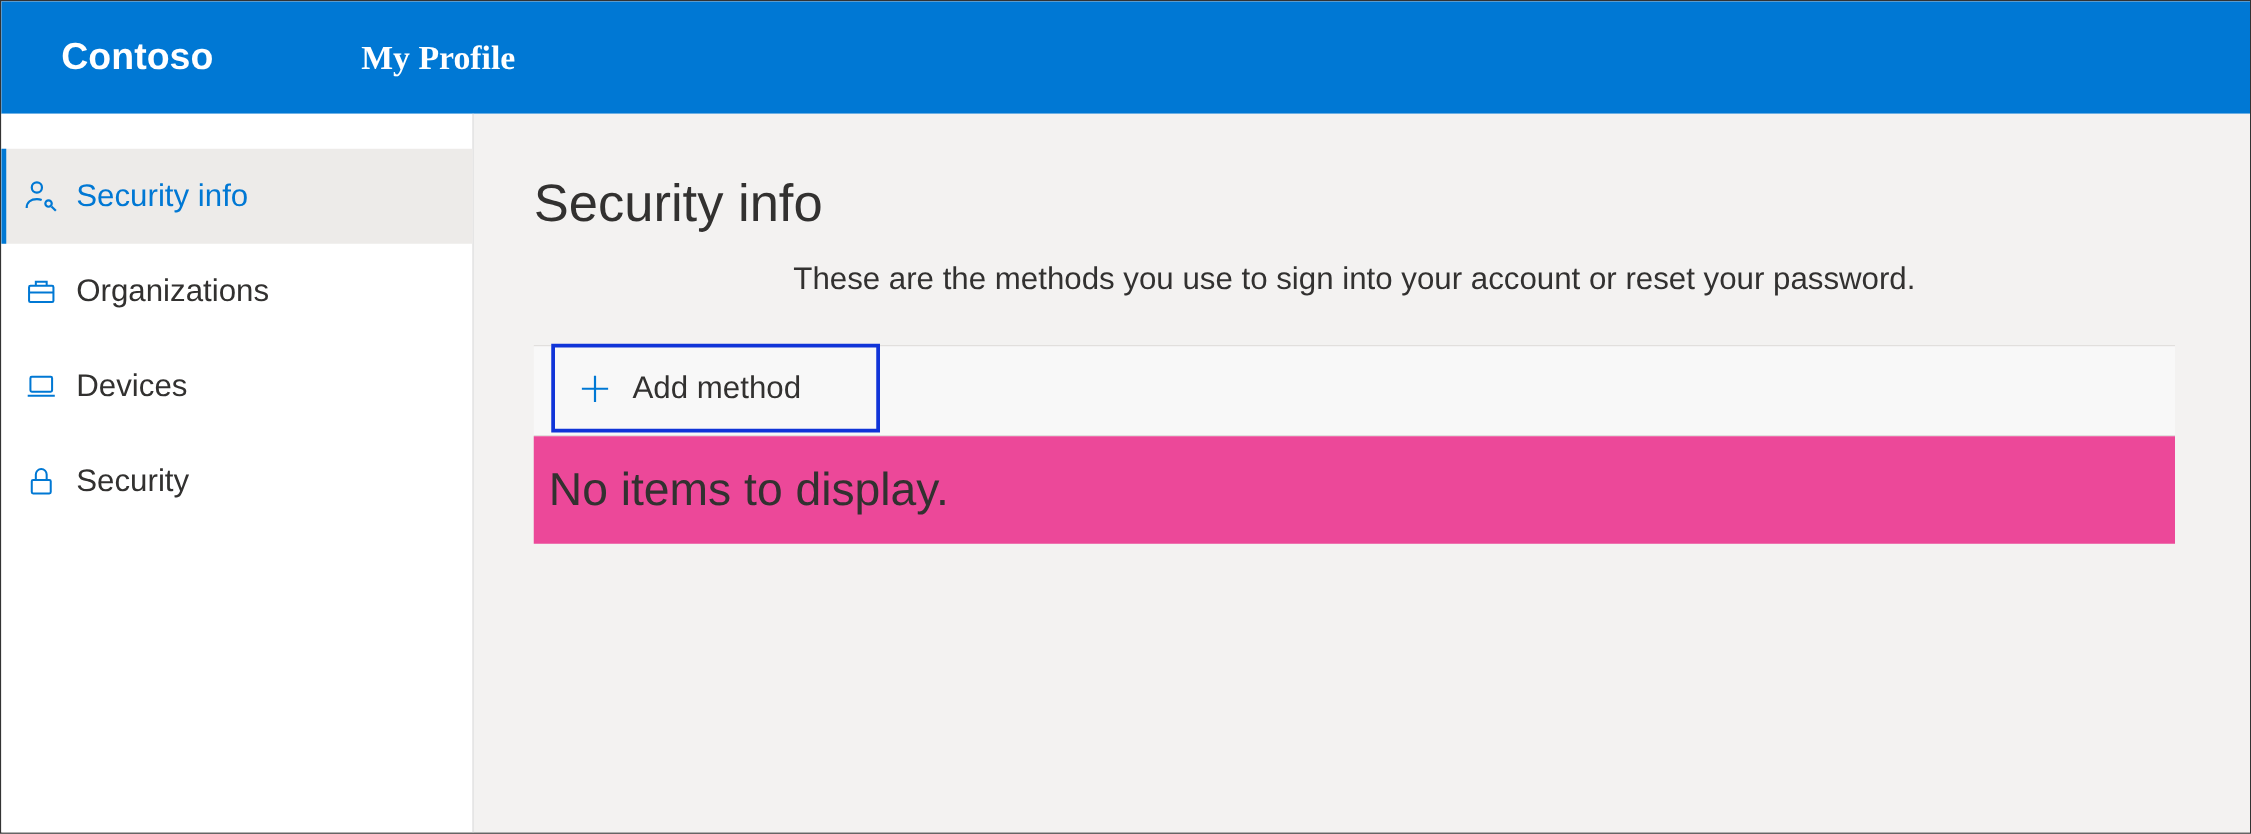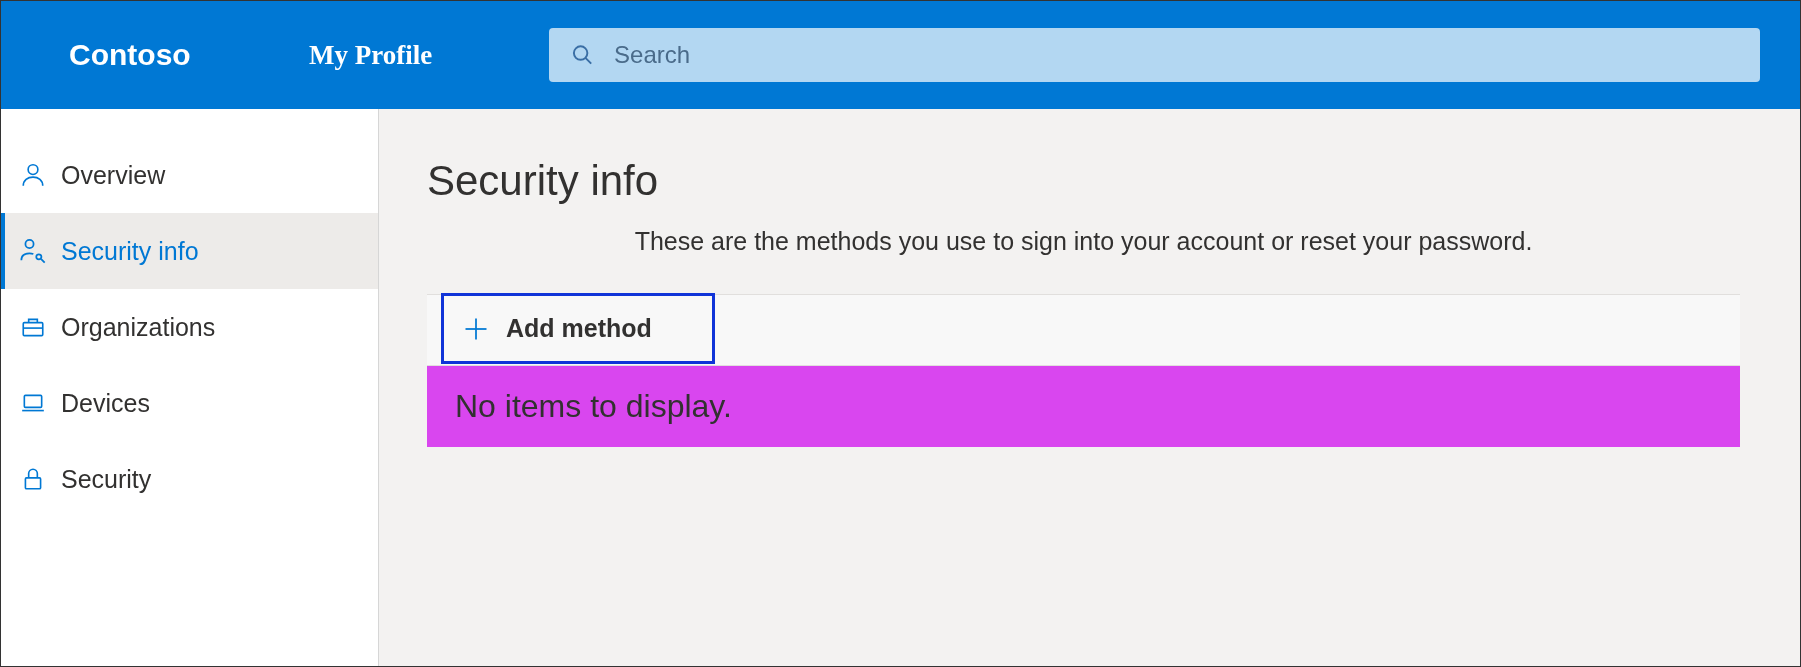--- a/index.html
+++ b/index.html
@@ -10,24 +10,24 @@
     body {
       font-family: "Segoe UI", -apple-system, BlinkMacSystemFont, sans-serif;
       width: 1801px;
       height: 667px;
       border: 1px solid #333;
       overflow: hidden;
       background: #fff;
     }
     .header {
       background: #0078d4;
-      height: 108px;
-      display: flex;
-      align-items: center;
-      padding: 0 40px 0 68px;
+      height: 90px;
+      display: flex;
+      align-items: center;
+      padding: 0 40px 0 48px;
       color: #fff;
     }
     .brand {
       font-size: 30px;
       font-weight: 700;
       width: 240px;
     }
     .app-name {
       font-size: 27px;
       font-weight: 600;
@@ -132,66 +132,47 @@
       align-items: center;
       border: 3px solid #1034d8;
       background: #f8f8f8;
       padding: 18px 60px 18px 18px;
       font-size: 25px;
       color: #323130;
       cursor: pointer;
       position: relative;
       top: -10px;
       margin-bottom: -18px;
-      font-weight: bold;
     }
     .plus-icon {
       width: 28px;
       height: 28px;
       margin-right: 16px;
       stroke: #0078d4;
       stroke-width: 1.5;
       fill: none;
     }
     .list-area {
-      background: #d946ef;
-      padding: 22px 28px;
-      font-size: 32px;
+      background: #ec4899;
+      padding: 22px 12px;
+      font-size: 37px;
       color: #323130;
     }
   </style>
 </head>
 <body>
 
 <div class="header">
   <div class="brand">Contoso</div>
   <div class="app-name">My Profile</div>
-  <div class="search-wrap">
-    <div class="search-box">
-      <svg class="search-icon-svg" viewBox="0 0 24 24">
-        <circle cx="10" cy="10" r="7"></circle>
-        <line x1="21" y1="21" x2="15" y2="15"></line>
-      </svg>
-      <input class="search-input" type="text" placeholder="Search" style="">
-    </div>
-  </div>
 </div>
 
 <div class="layout">
   <nav class="sidebar">
 
-    <div class="nav-item">
-      <span class="nav-icon">
-        <svg width="26" height="26" viewBox="0 0 24 24">
-            <circle cx="12" cy="7" r="4.5"></circle>
-            <path d="M3 22c0-5 4-8 9-8s9 3 9 8"></path>
-          </svg>
-      </span>
-      <span>Overview</span>
-    </div>
 
     <div class="nav-item active">
       <span class="nav-icon">
         <svg width="28" height="28" viewBox="0 0 24 24">
             <circle cx="9" cy="6" r="3.5"></circle>
             <path d="M2 20c0-4 3-6 7-6 1.2 0 2.3.2 3.3.6"></path>
             <circle cx="17" cy="17" r="2.2"></circle>
             <path d="M19 19l3 3"></path>
           </svg>
       </span>

